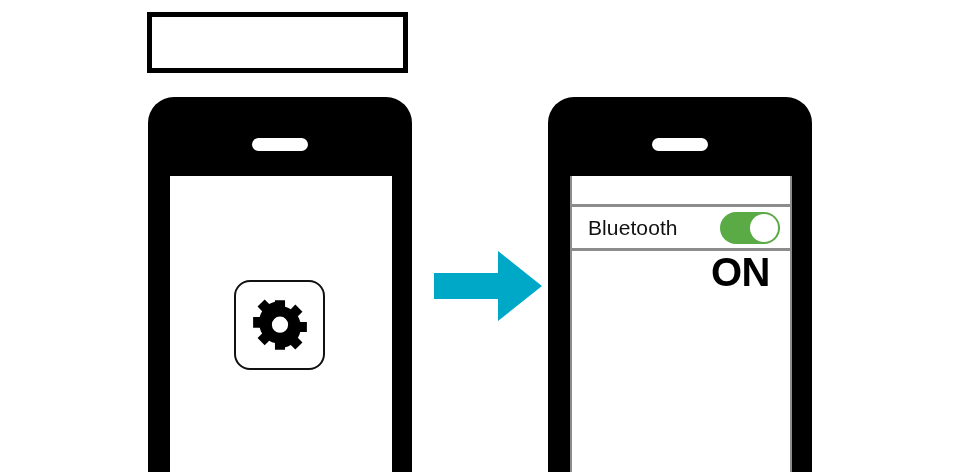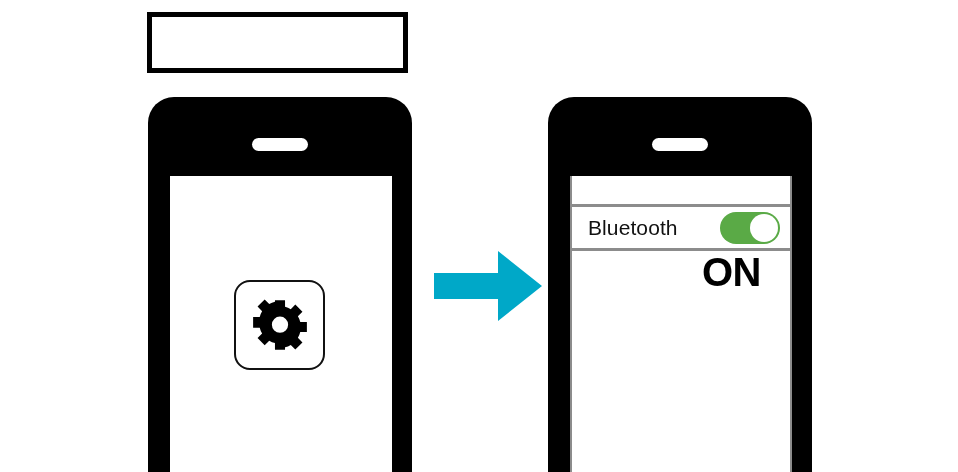--- a/index.html
+++ b/index.html
@@ -152,21 +152,21 @@
     position: absolute;
     top: 2px;
     right: 2px;
     width: 28px;
     height: 28px;
     border-radius: 50%;
     background: #ffffff;
   }
   .on-text {
     position: absolute;
-    right: 29px;
+    right: 20px;
     top: 76px;
     font-size: 40px;
     font-weight: bold;
     color: #000000;
     line-height: 1;
     letter-spacing: -0.5px;
   }
 
   
   .arrow {

